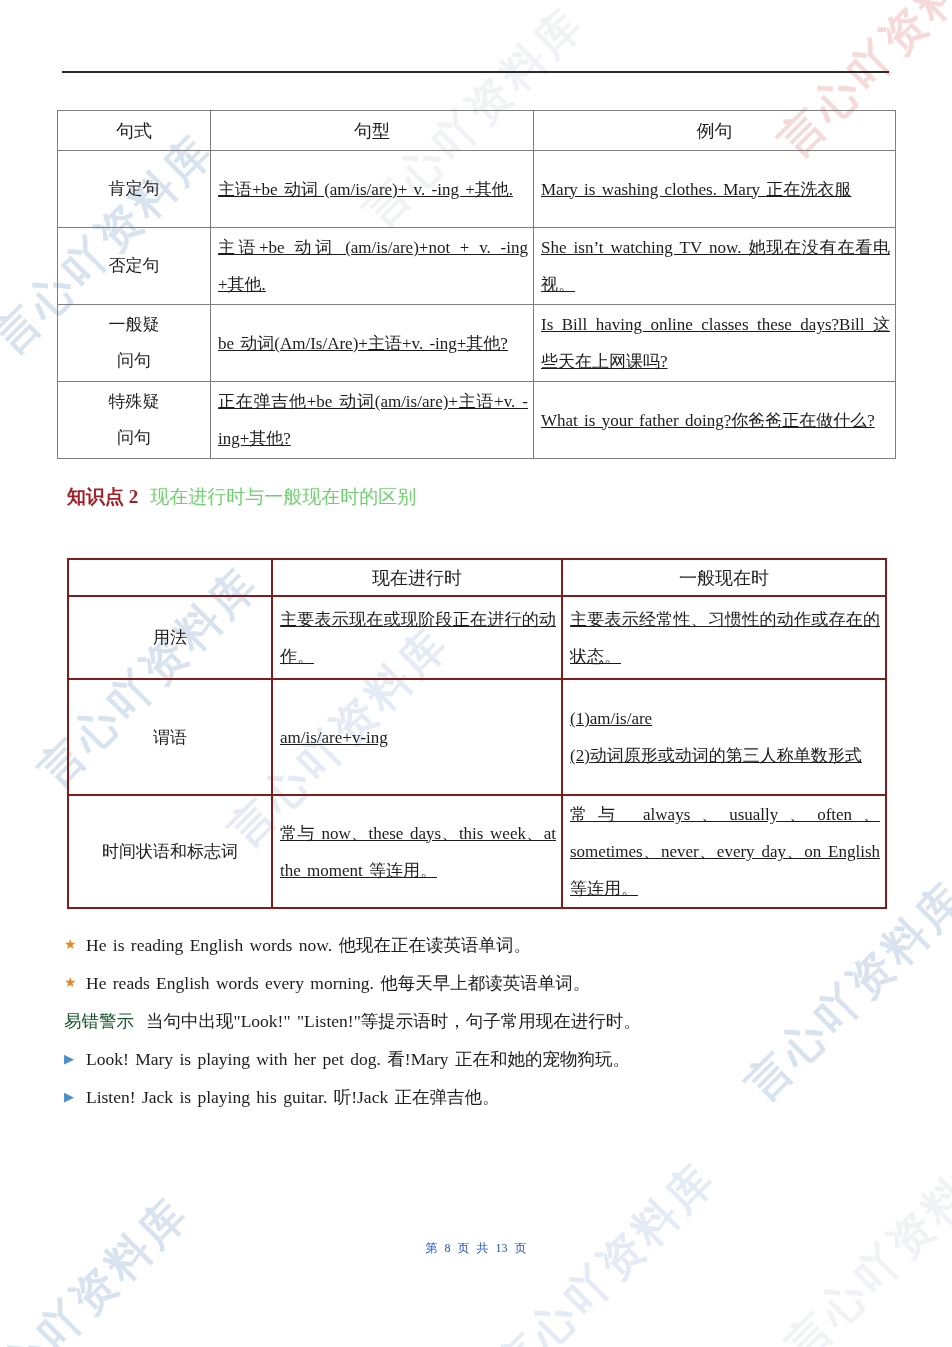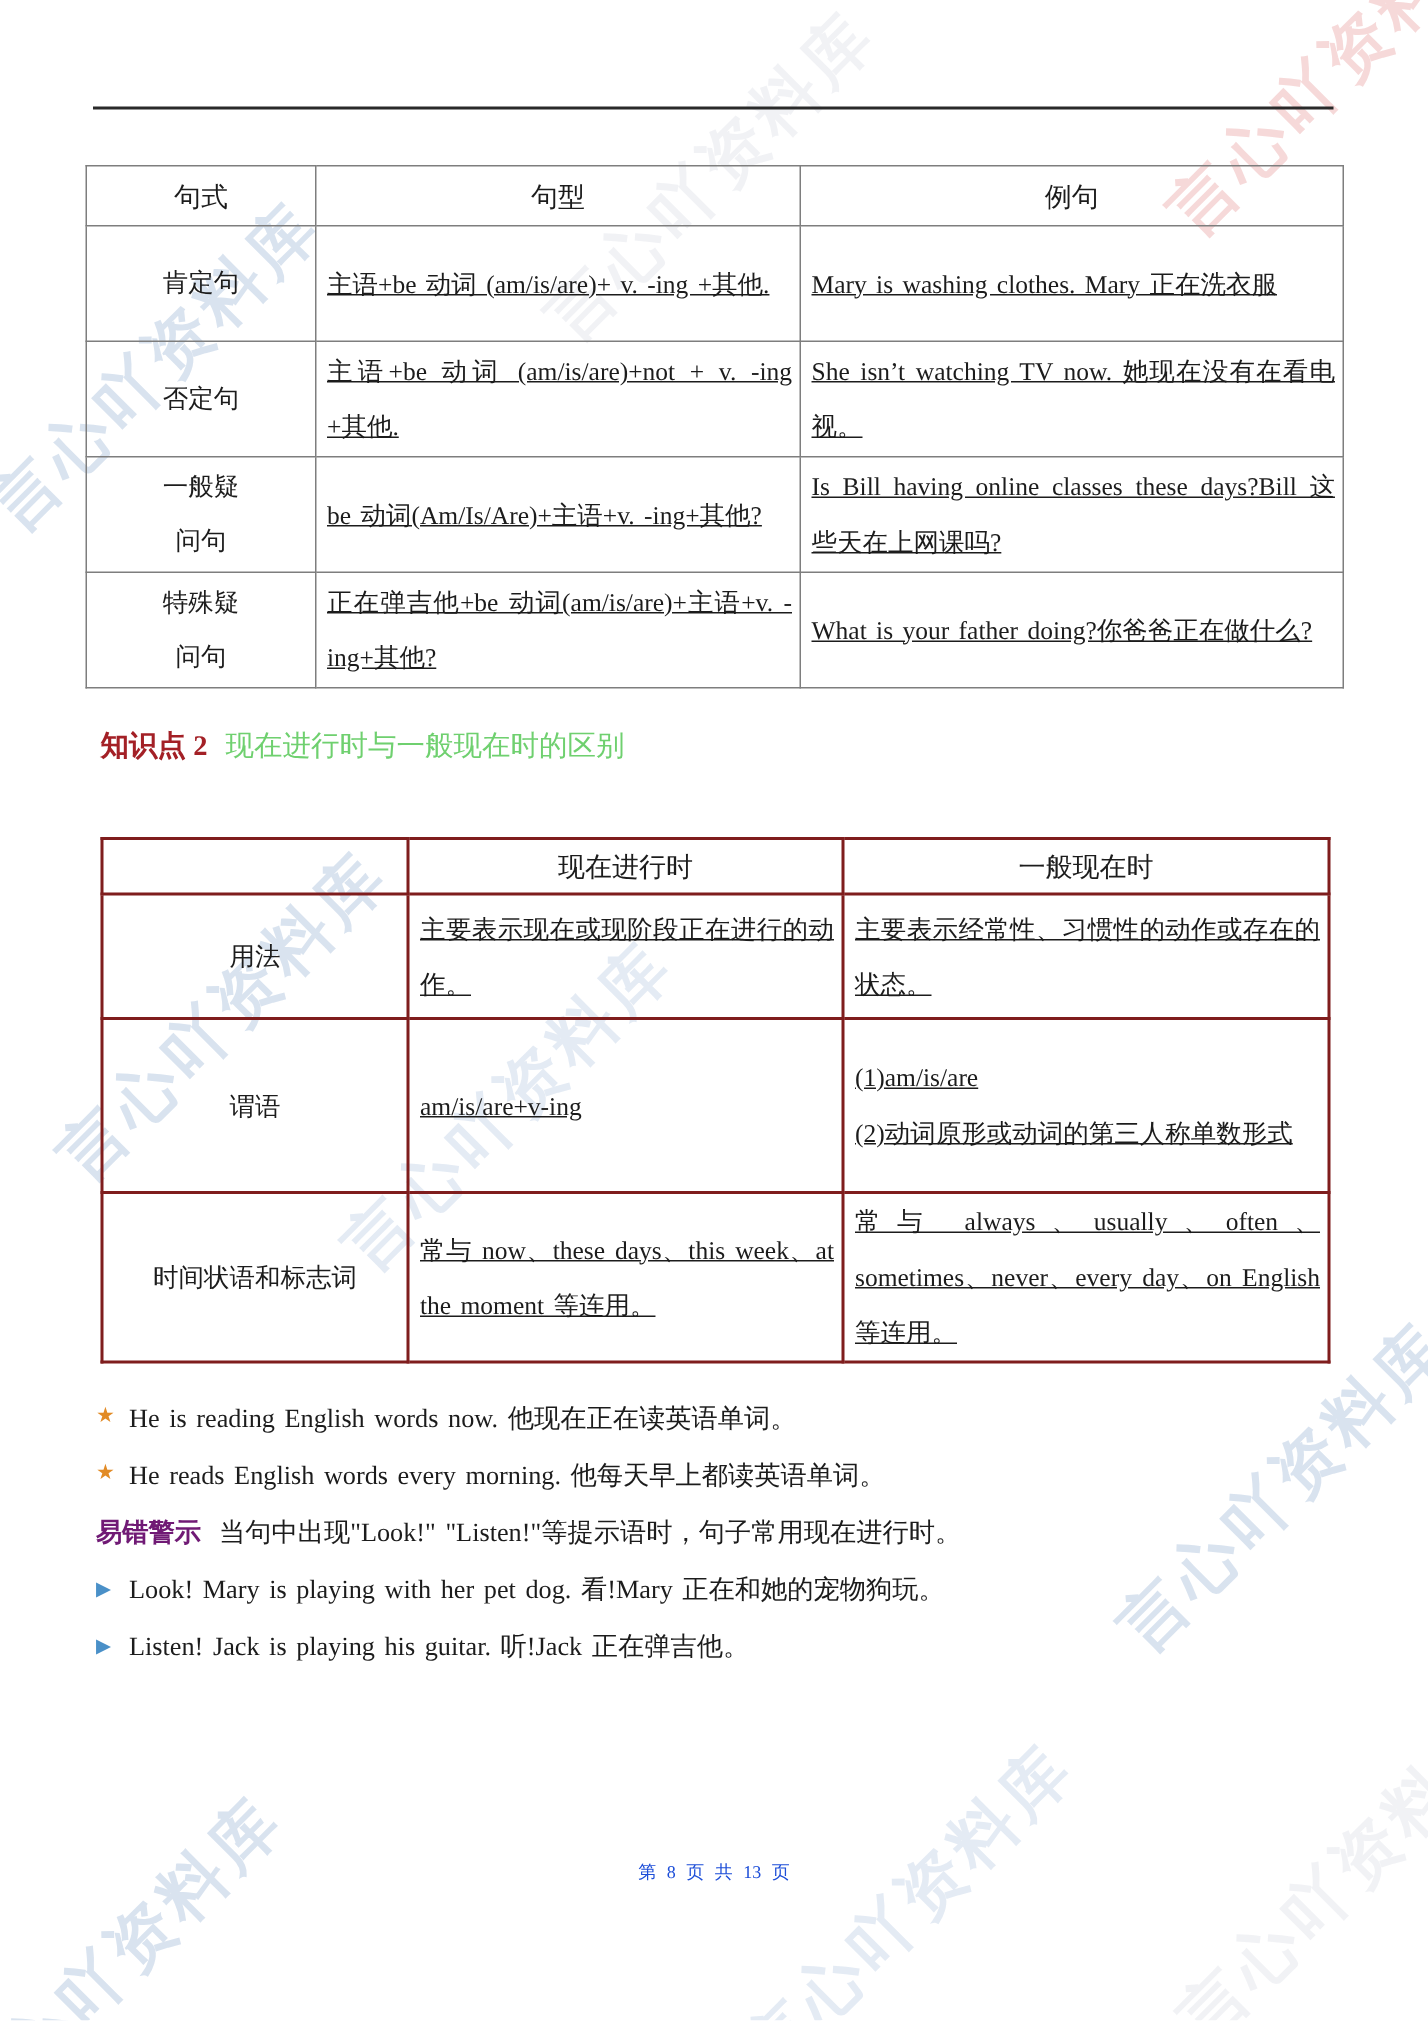--- a/index.html
+++ b/index.html
@@ -67,21 +67,21 @@
   }
   .section-badge { color:#a32026; font-weight:bold; }
   .section-title { color:#6fd06f; margin-left:12px; }
 
   
   .notes { position:absolute; left:64px; top:926px; width:832px; z-index:1; }
   .note { display:flex; align-items:flex-start; font-size:17.5px; line-height:38px; word-spacing:2px; }
   .bullet { flex:0 0 22px; line-height:38px; text-align:left; }
   .bullet-star  { color:#e28b26; font-size:14px; }
   .bullet-arrow { color:#4a90c8; font-size:13px; }
-  .warn-label { color:#701a75; font-weight:bold; margin-right:12px; flex:0 0 auto; }
+  .warn-label { color:#14532d; font-weight:normal; margin-right:12px; flex:0 0 auto; }
 
   
   .page-footer {
     position:absolute; left:0; right:0; top:1240px; text-align:center;
     font-size:12px; word-spacing:4px; color:#1d4ed8; z-index:1;
   }
 </style>
 </head>
 <body>
 

